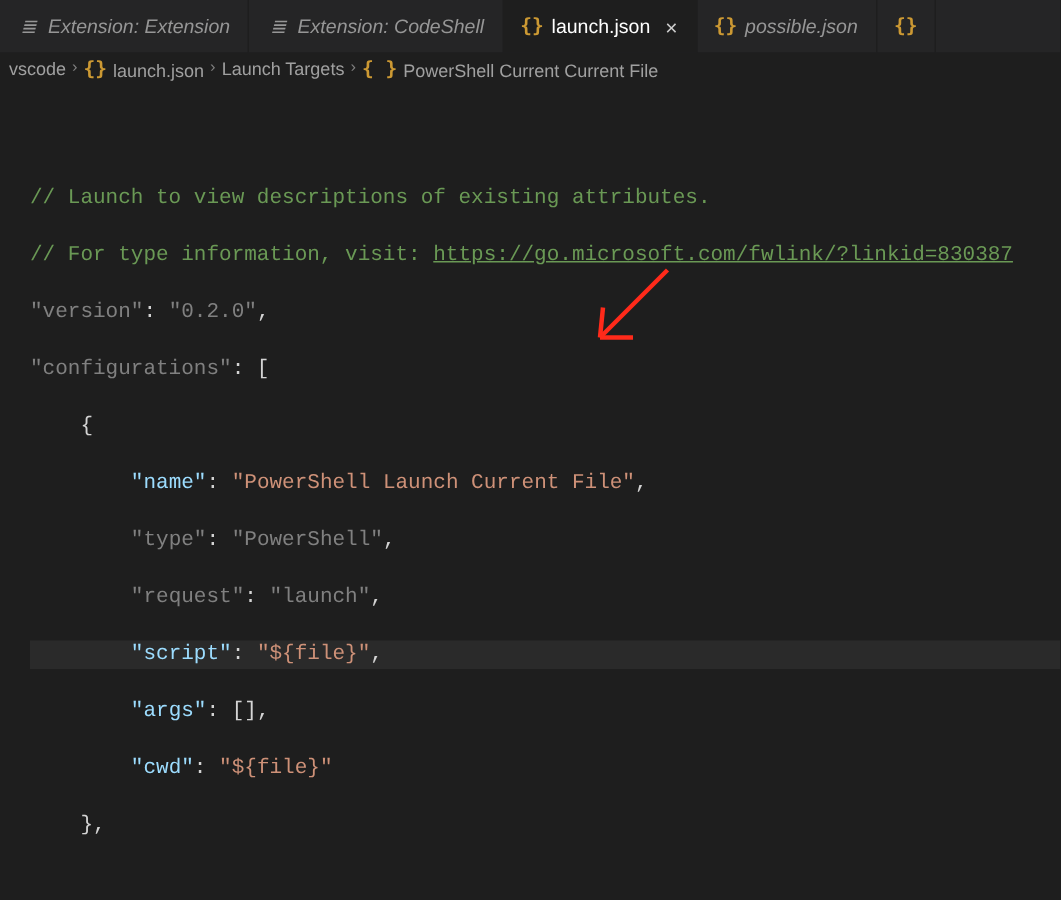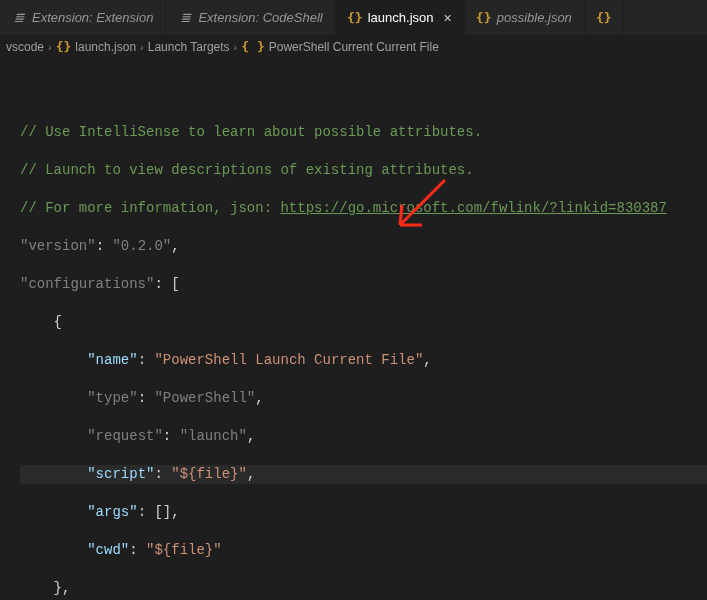--- a/index.html
+++ b/index.html
@@ -34,21 +34,21 @@
     background: #1e1e1e;
     color: #ffffff;
     font-style: normal;
   }
   .tab-icon { width: 14px; height: 14px; display: inline-flex; align-items: center; justify-content: center; }
   .close-x { color: #cccccc; font-size: 14px; margin-left: 4px; }
   .json-icon { color: #cc9933; font-family: Consolas, monospace; font-size: 13px; font-weight: bold; font-style: normal; }
   .ext-icon { color: #969696; }
   .breadcrumb {
     display: flex;
-    align-items: center;
+    align-items: flex-start;
     gap: 4px;
     padding: 4px 6px;
     font-size: 12px;
     color: #a0a0a0;
     background: #1e1e1e;
   }
   .crumb { display: flex; align-items: center; gap: 4px; cursor: pointer; }
   .chev { color: #808080; font-size: 11px; }
   .editor {
     font-family: Consolas, "Courier New", monospace;
@@ -110,23 +110,22 @@
   <span class="crumb">Launch Targets</span>
   <span class="chev">›</span>
   <span class="crumb">
     <span class="json-icon">{ }</span>
     <span>PowerShell Current Current File</span>
   </span>
 </div>
 
 <div class="editor">
 <div class="line" style="height:19px;"></div>
-<div class="line"><span class="c-comment">// Use IntelliSense to learn about possible attributes.</span></div>
 <div class="line"><span class="c-comment">// Launch to view descriptions of existing attributes.</span></div>
-<div class="line"><span class="c-comment">// For more information, json: </span><span class="c-link">https://go.microsoft.com/fwlink/?linkid=830387</span></div>
+<div class="line"><span class="c-comment">// For type information, visit: </span><span class="c-link">https://go.microsoft.com/fwlink/?linkid=830387</span></div>
 <div class="line"><span class="c-faded">"version"</span><span class="c-punct">: </span><span class="c-faded">"0.2.0"</span><span class="c-punct">,</span></div>
 <div class="line"><span class="c-faded">"configurations"</span><span class="c-punct">: </span><span class="c-punct">[</span></div>
 <div class="line">    <span class="c-punct">{</span></div>
 <div class="line">        <span class="c-key">"name"</span><span class="c-punct">: </span><span class="c-string">"PowerShell Launch Current File"</span><span class="c-punct">,</span></div>
 <div class="line">        <span class="c-faded">"type"</span><span class="c-punct">: </span><span class="c-faded">"PowerShell"</span><span class="c-punct">,</span></div>
 <div class="line">        <span class="c-faded">"request"</span><span class="c-punct">: </span><span class="c-faded">"launch"</span><span class="c-punct">,</span></div>
 <div class="line hl">        <span class="c-key">"script"</span><span class="c-punct">: </span><span class="c-string">"${file}"</span><span class="c-punct">,</span></div>
 <div class="line">        <span class="c-key">"args"</span><span class="c-punct">: </span><span class="c-punct">[]</span><span class="c-punct">,</span></div>
 <div class="line">        <span class="c-key">"cwd"</span><span class="c-punct">: </span><span class="c-string">"${file}"</span></div>
 <div class="line">    <span class="c-punct">}</span><span class="c-punct">,</span></div>

